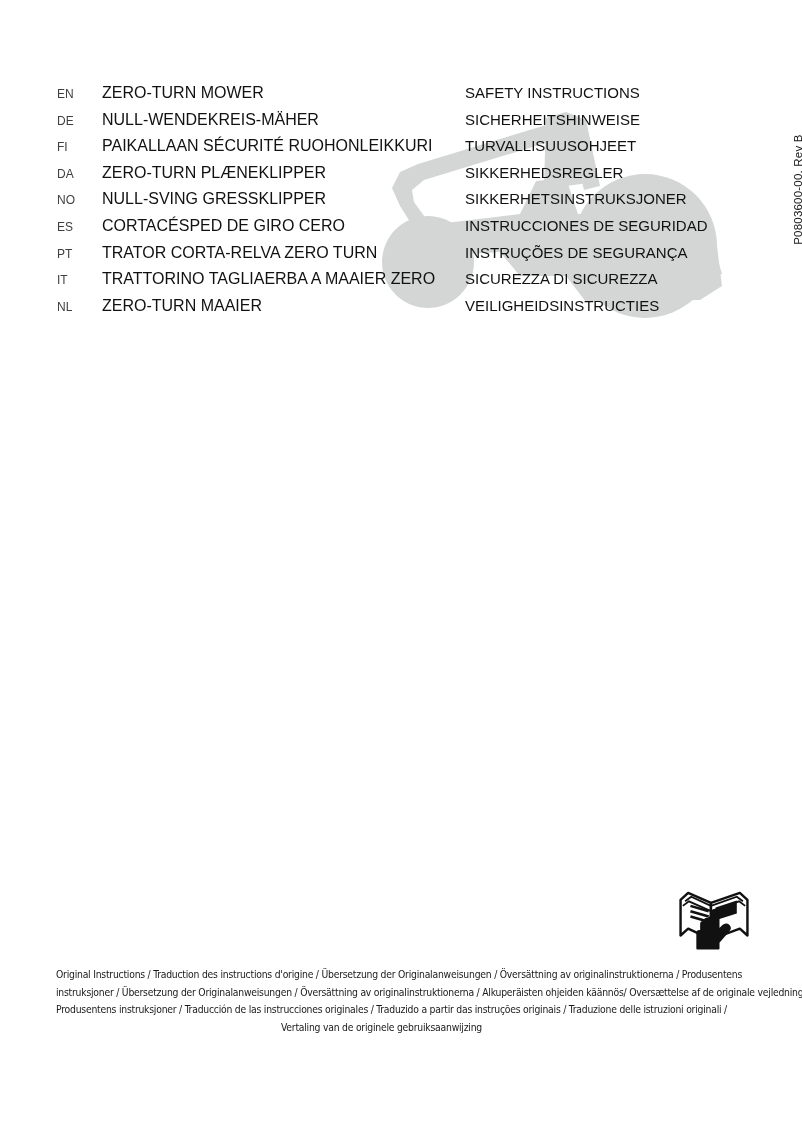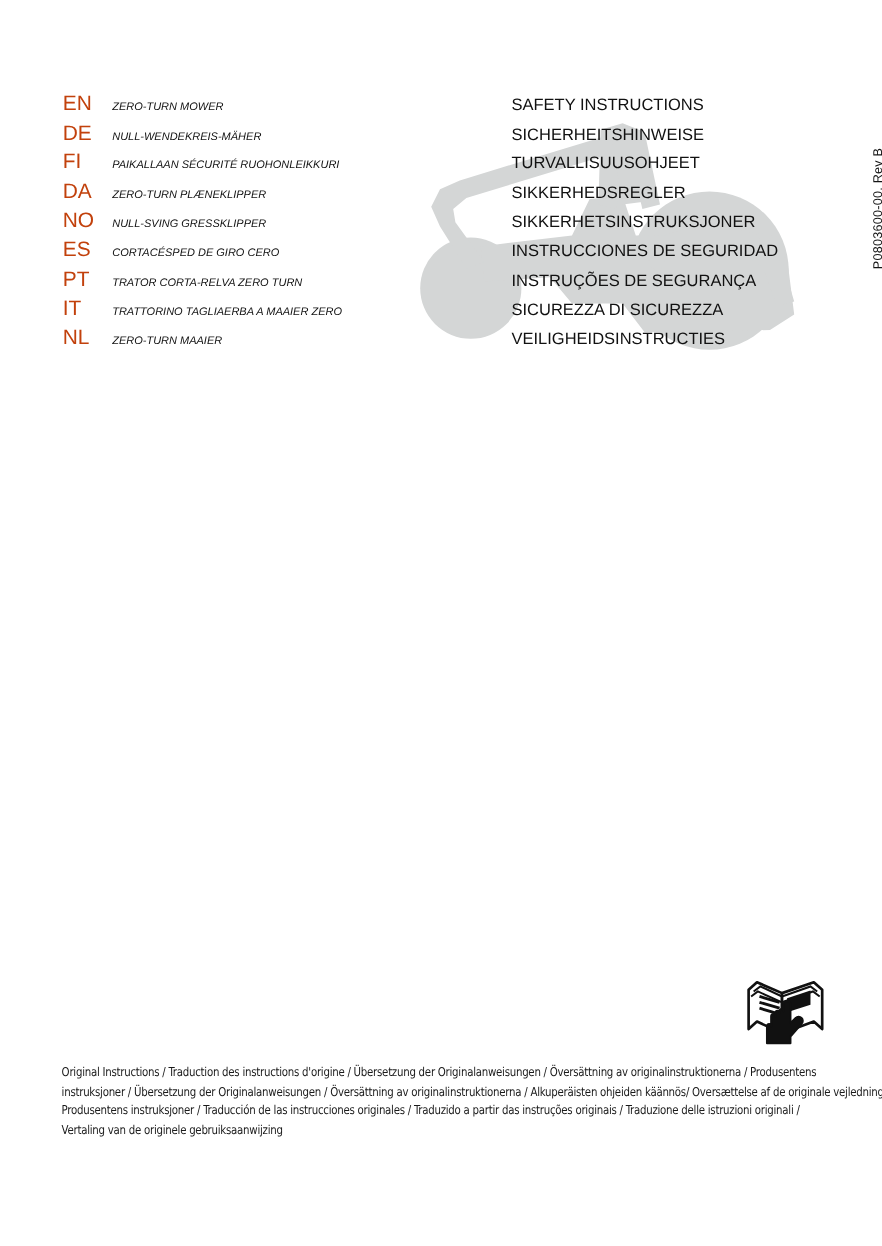--- a/index.html
+++ b/index.html
@@ -51,29 +51,28 @@
     width: 690px;
     border-collapse: collapse;
   }
   #lang-table td {
     padding: 0;
     vertical-align: baseline;
     white-space: nowrap;
   }
   .row-code {
     width: 45px;
-    font-size: 19px;
-    color: #c2410c;
+    font-size: 12px;
+    color: #404040;
     margin-top: 28px;
   }
   .row-machine {
     width: 363px;
-    font-size: 10px;
+    font-size: 16px;
     color: #111111;
-    font-style: italic;
   }
   .row-title {
     font-size: 15px;
     color: #111111;
   }
   .lang-row td { height: 26.6px; }
   .lang-row.gap-before td { padding-top: 7px; }
 
   
   #manual-icon {
@@ -89,20 +88,21 @@
     position: absolute;
     left: 56px;
     top: 966px;
     width: 700px;
     font-family: "DejaVu Sans Condensed", "Liberation Sans Narrow", "Liberation Sans", sans-serif;
     font-stretch: condensed;
     font-size: 11.1px;
     line-height: 17.6px;
     color: #1a1a1a;
     letter-spacing: -0.25px;
+    text-align: center;
   }
   #footer .fline { white-space: nowrap; transform: scaleX(0.93); transform-origin: 0 50%; }
 </style>
 </head>
 <body>
 
 <div id="page">
 
   <svg id="watermark" viewBox="0 0 802 1133" xmlns="http://www.w3.org/2000/svg" aria-hidden="true">
     <g fill="#d4d6d6">

